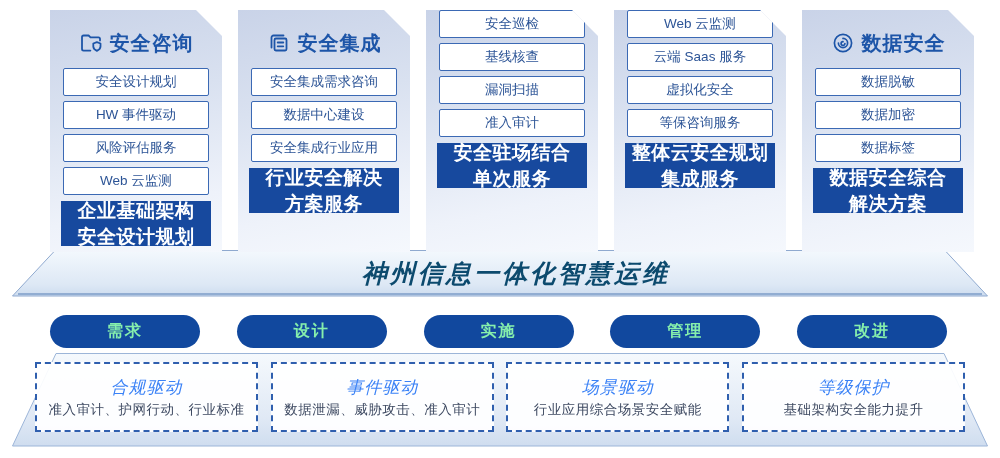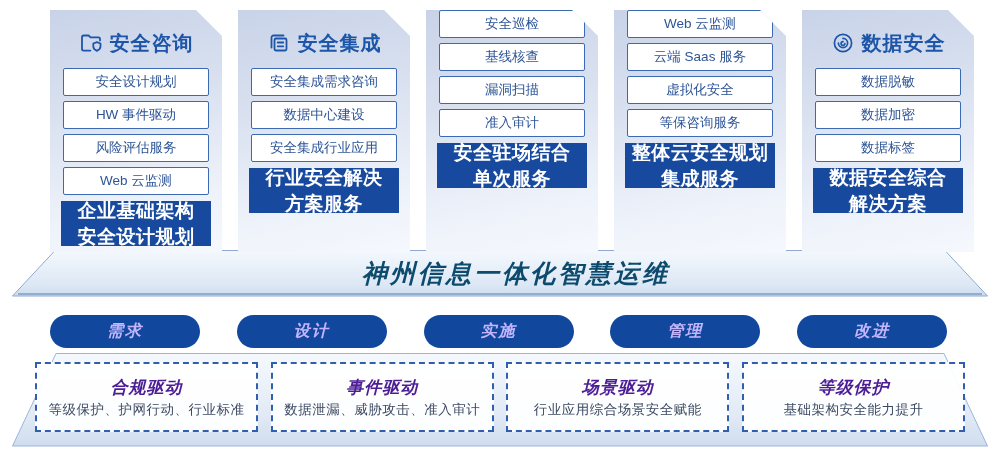--- a/index.html
+++ b/index.html
@@ -33,33 +33,33 @@
   .banner-svg{position:absolute;top:250px;left:12px;width:976px;height:47px;z-index:1;}
   .banner-text{
     position:absolute;top:250px;left:28px;width:976px;height:47px;z-index:2;
     display:flex;align-items:center;justify-content:center;
     font-size:25px;font-weight:bold;font-style:italic;color:#0c4a6e;letter-spacing:3px;
   }
 
   
   .phases{position:absolute;top:315px;left:50px;width:897px;display:flex;justify-content:space-between;z-index:3;}
   .phase{
-    width:150px;height:33px;border-radius:17px;background:#11489e;color:#c4b5fd;
+    width:150px;height:33px;border-radius:17px;background:#11489e;color:#86efac;
     display:flex;align-items:center;justify-content:center;
-    font-size:16px;font-weight:bold;letter-spacing:2px;cursor:pointer;font-style:italic;
+    font-size:16px;font-weight:bold;letter-spacing:2px;cursor:pointer;
   }
 
   
   .platform-svg{position:absolute;top:353px;left:12px;width:976px;height:94px;z-index:1;}
   .drivers{position:absolute;top:362px;left:35px;width:930px;display:flex;justify-content:space-between;z-index:2;}
   .driver{
     width:223px;height:70px;border:2px dashed #2f5fae;background:rgba(255,255,255,.93);
     display:flex;flex-direction:column;align-items:center;justify-content:center;gap:2px;
   }
-  .driver-title{font-size:17px;font-weight:bold;font-style:italic;color:#4c1d95;letter-spacing:1px;}
+  .driver-title{font-size:17px;font-weight:normal;font-style:italic;color:#3b82f6;letter-spacing:1px;}
   .driver-desc{font-size:13.5px;color:#3d4961;letter-spacing:.5px;}
 </style>
 </head>
 <body>
 
 <div class="stage">
 
   <svg class="banner-svg" viewBox="0 0 976 47" preserveAspectRatio="none" aria-hidden="true">
     <defs>
       <linearGradient id="bgrad" x1="0" y1="0" x2="0" y2="1">
@@ -170,21 +170,21 @@
     <div class="phase">需求</div>
     <div class="phase">设计</div>
     <div class="phase">实施</div>
     <div class="phase">管理</div>
     <div class="phase">改进</div>
   </div>
 
   <div class="drivers">
     <div class="driver">
       <div class="driver-title">合规驱动</div>
-      <div class="driver-desc">等级保护、护网行动、行业标准</div>
+      <div class="driver-desc">准入审计、护网行动、行业标准</div>
     </div>
     <div class="driver">
       <div class="driver-title">事件驱动</div>
       <div class="driver-desc">数据泄漏、威胁攻击、准入审计</div>
     </div>
     <div class="driver">
       <div class="driver-title">场景驱动</div>
       <div class="driver-desc">行业应用综合场景安全赋能</div>
     </div>
     <div class="driver">

